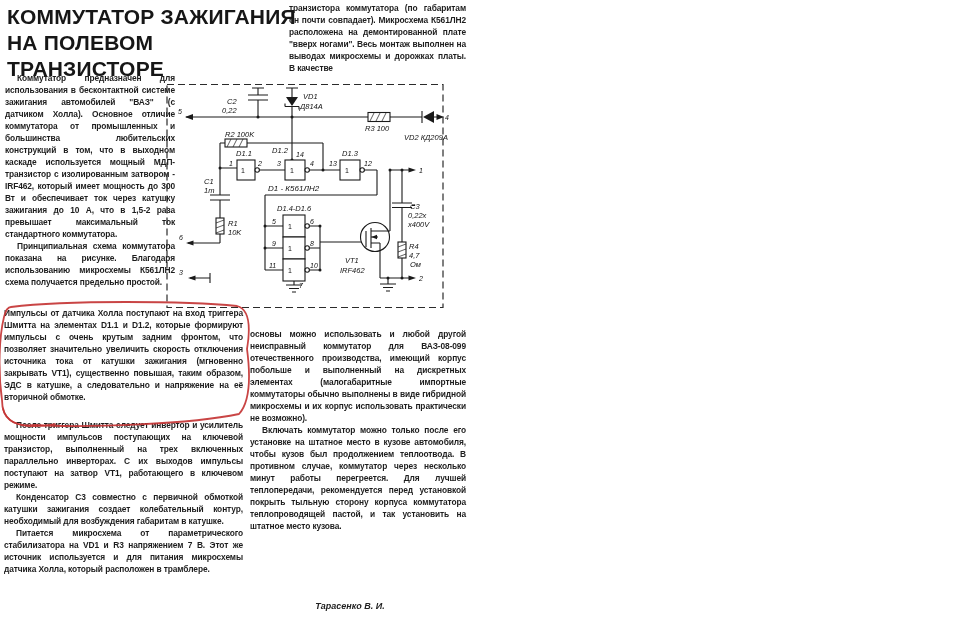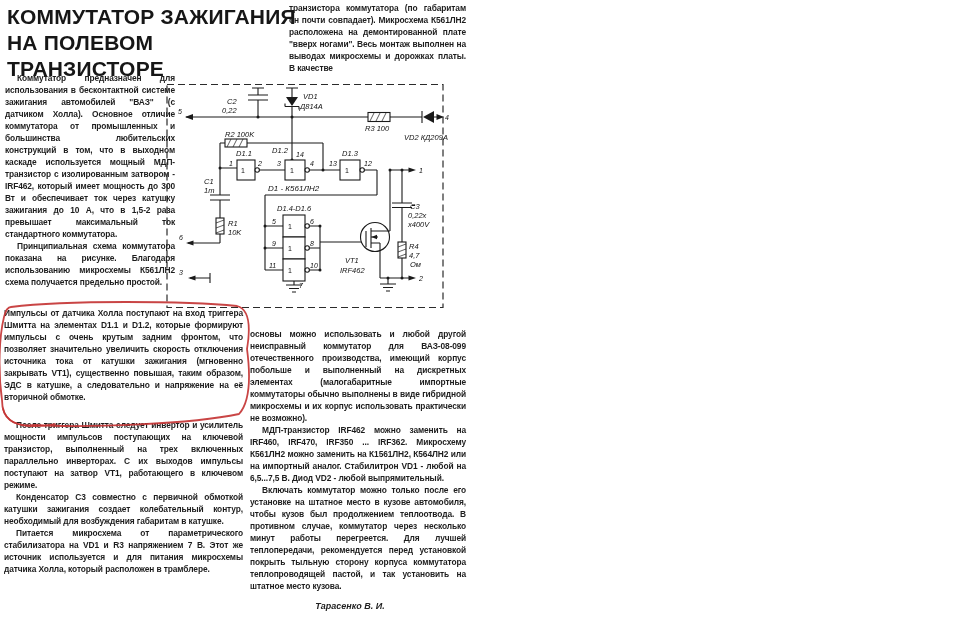--- a/index.html
+++ b/index.html
@@ -55,21 +55,20 @@
     <p>Конденсатор C3 совместно с первичной обмоткой катушки зажигания создает колебательный контур, необходимый для возбуждения габаритам в катушке.</p>
     <p>Питается микросхема от параметрического стабилизатора на VD1 и R3 напряжением 7 В. Этот же источник используется и для питания микросхемы датчика Холла, который расположен в трамблере.</p>
   </div>
 
   <div class="col c2top">
     <p class="noindent">транзистора коммутатора (по габаритам он почти совпадает). Микросхема К561ЛН2 расположена на демонтированной плате "вверх ногами". Весь монтаж выполнен на выводах микросхемы и дорожках платы. В качестве</p>
   </div>
 
   <div class="col c2bot">
     <p class="noindent">основы можно использовать и любой другой неисправный коммутатор для ВАЗ-08-099 отечественного производства, имеющий корпус побольше и выполненный на дискретных элементах (малогабаритные импортные коммутаторы обычно выполнены в виде гибридной микросхемы и их корпус использовать практически не возможно).</p>
-    <p>МДП-транзистор IRF462 можно заменить на IRF460, IRF470, IRF350 ... IRF362. Микросхему К561ЛН2 можно заменить на К1561ЛН2, К564ЛН2 или на импортный аналог. Стабилитрон VD1 - любой на 6,5...7,5 В. Диод VD2 - любой выпрямительный.</p>
     <p>Включать коммутатор можно только после его установке на штатное место в кузове автомобиля, чтобы кузов был продолжением теплоотвода. В противном случае, коммутатор через несколько минут работы перегреется. Для лучшей теплопередачи, рекомендуется перед установкой покрыть тыльную сторону корпуса коммутатора теплопроводящей пастой, и так установить на штатное место кузова.</p>
   </div>
 
   <div class="signature">Тарасенко В. И.</div>
 
   <svg class="schematic" width="292" height="230" viewBox="0 0 292 230">
     <g transform="translate(12,2)">
 
       <rect x="-11" y="0.5" width="276" height="223" fill="none" stroke="#2b2b2b" stroke-width="1.2" stroke-dasharray="7 4"></rect>
 

